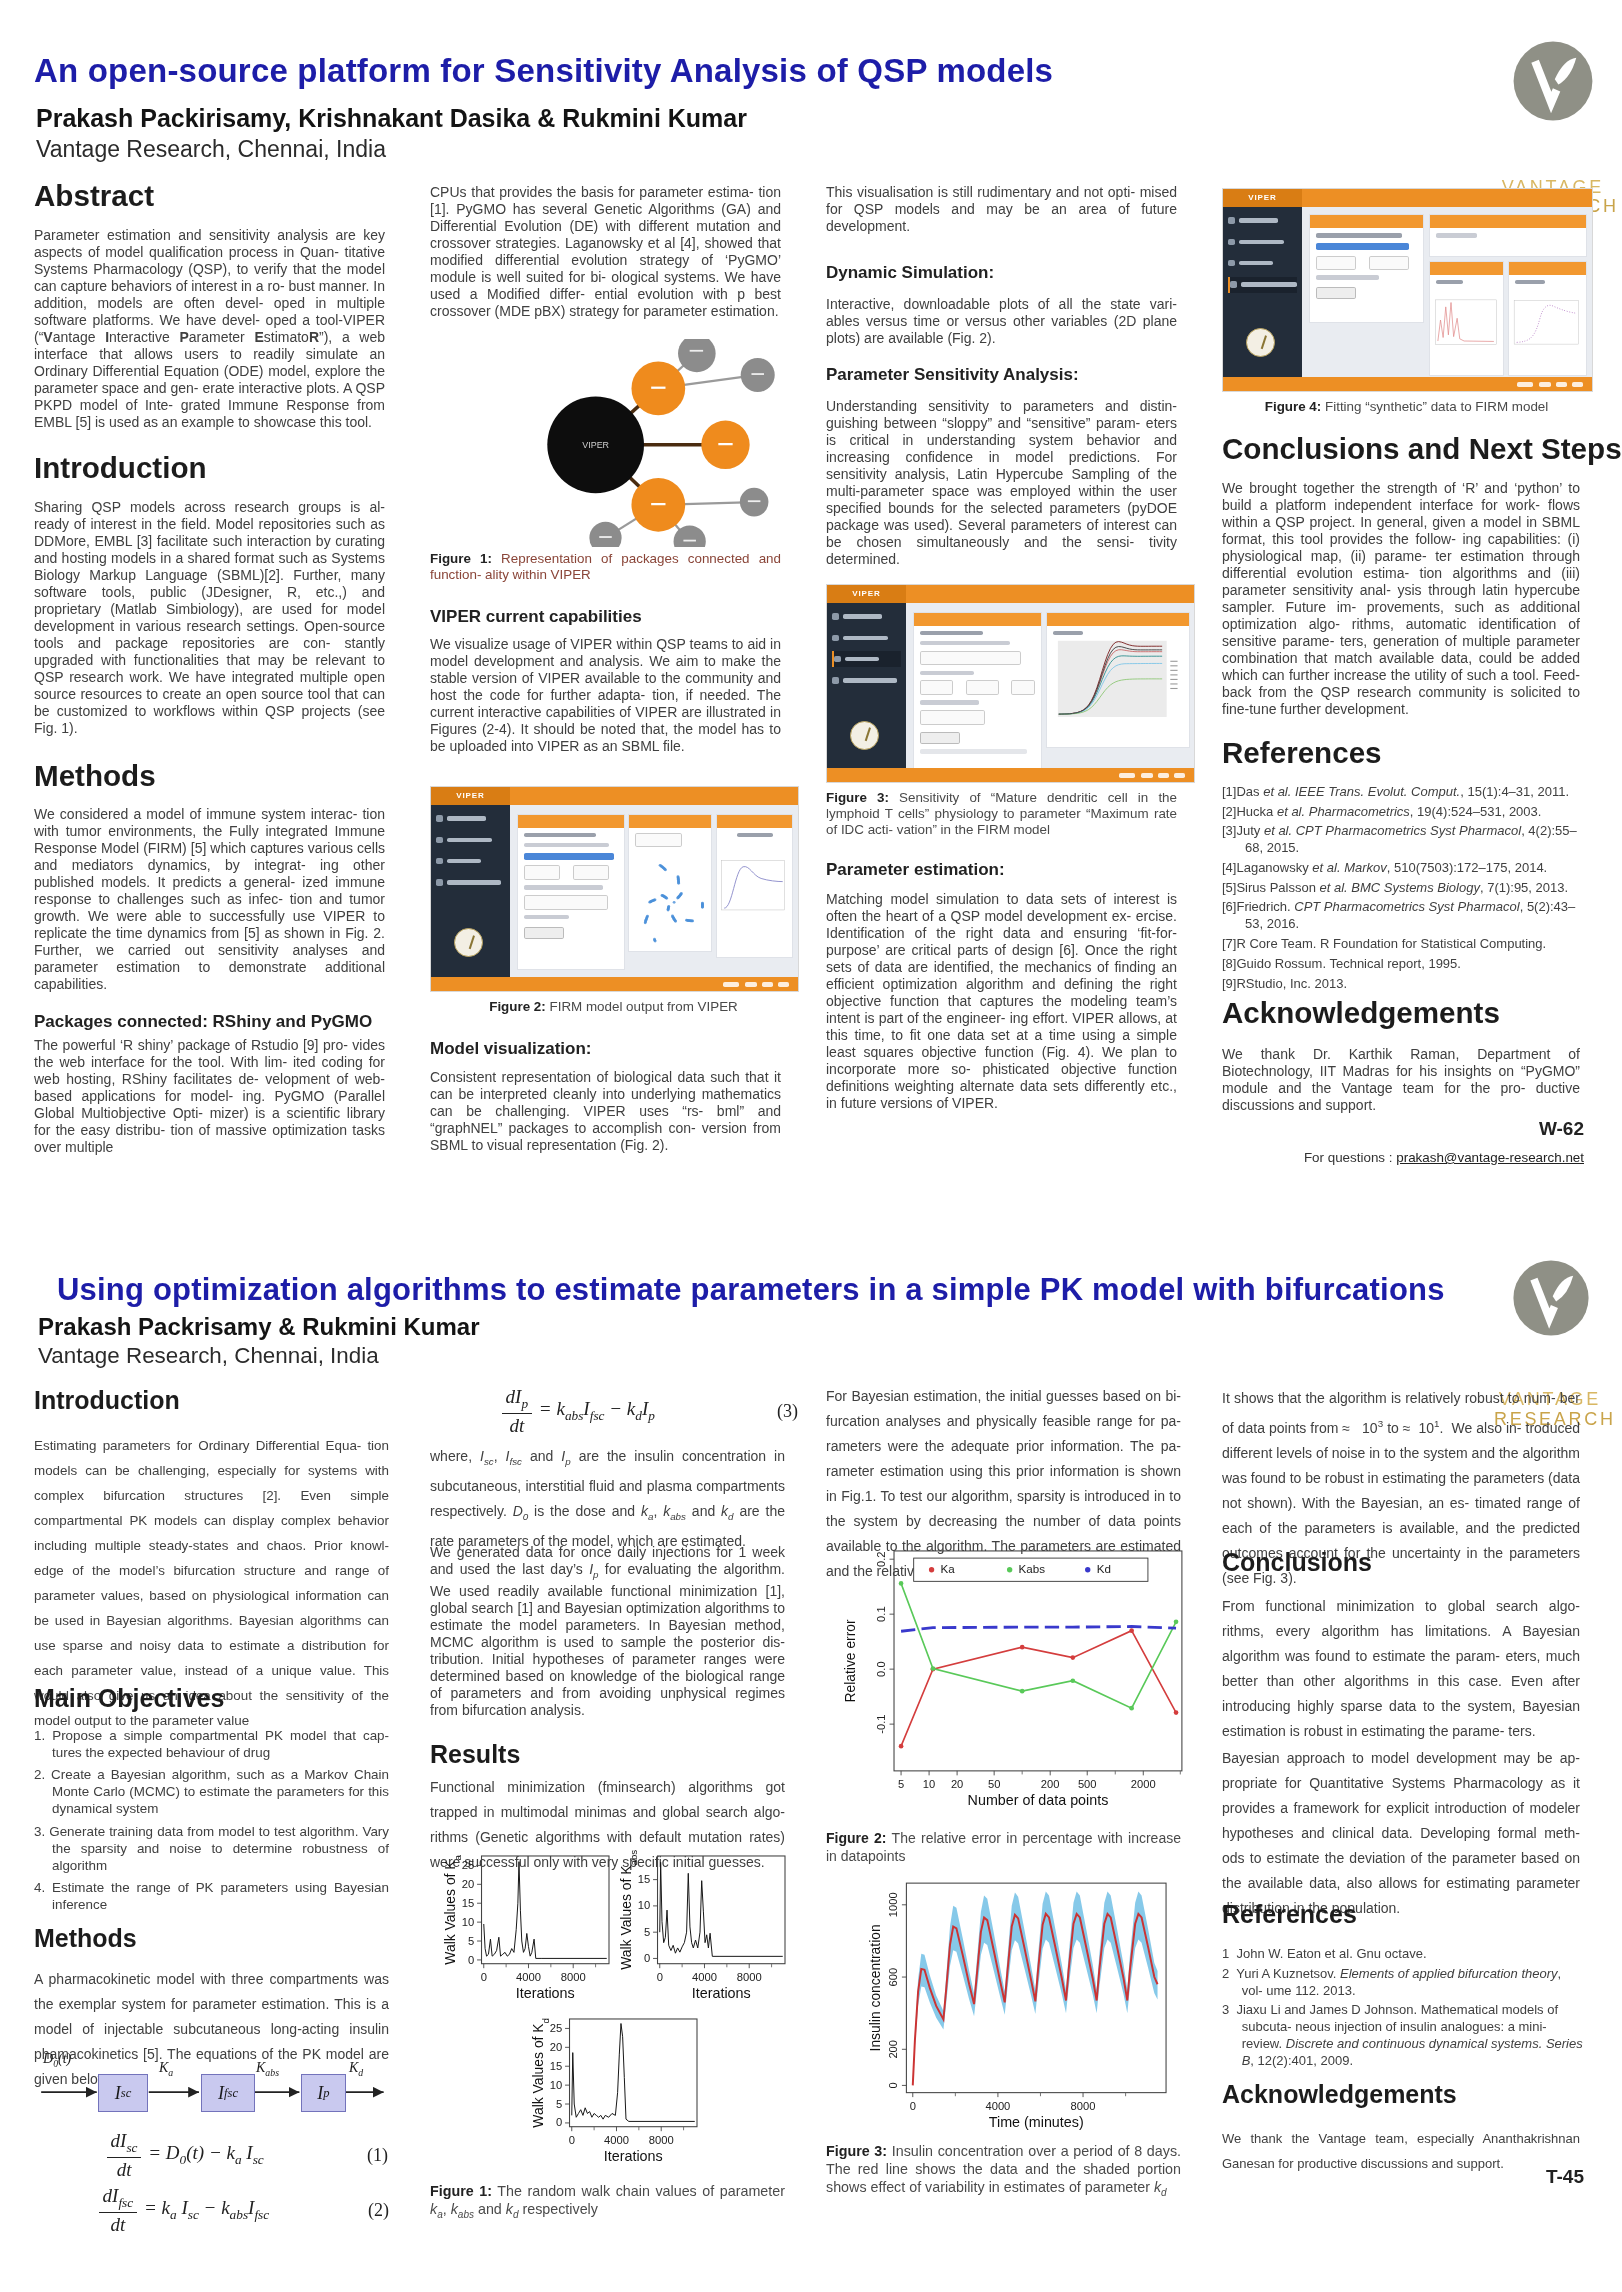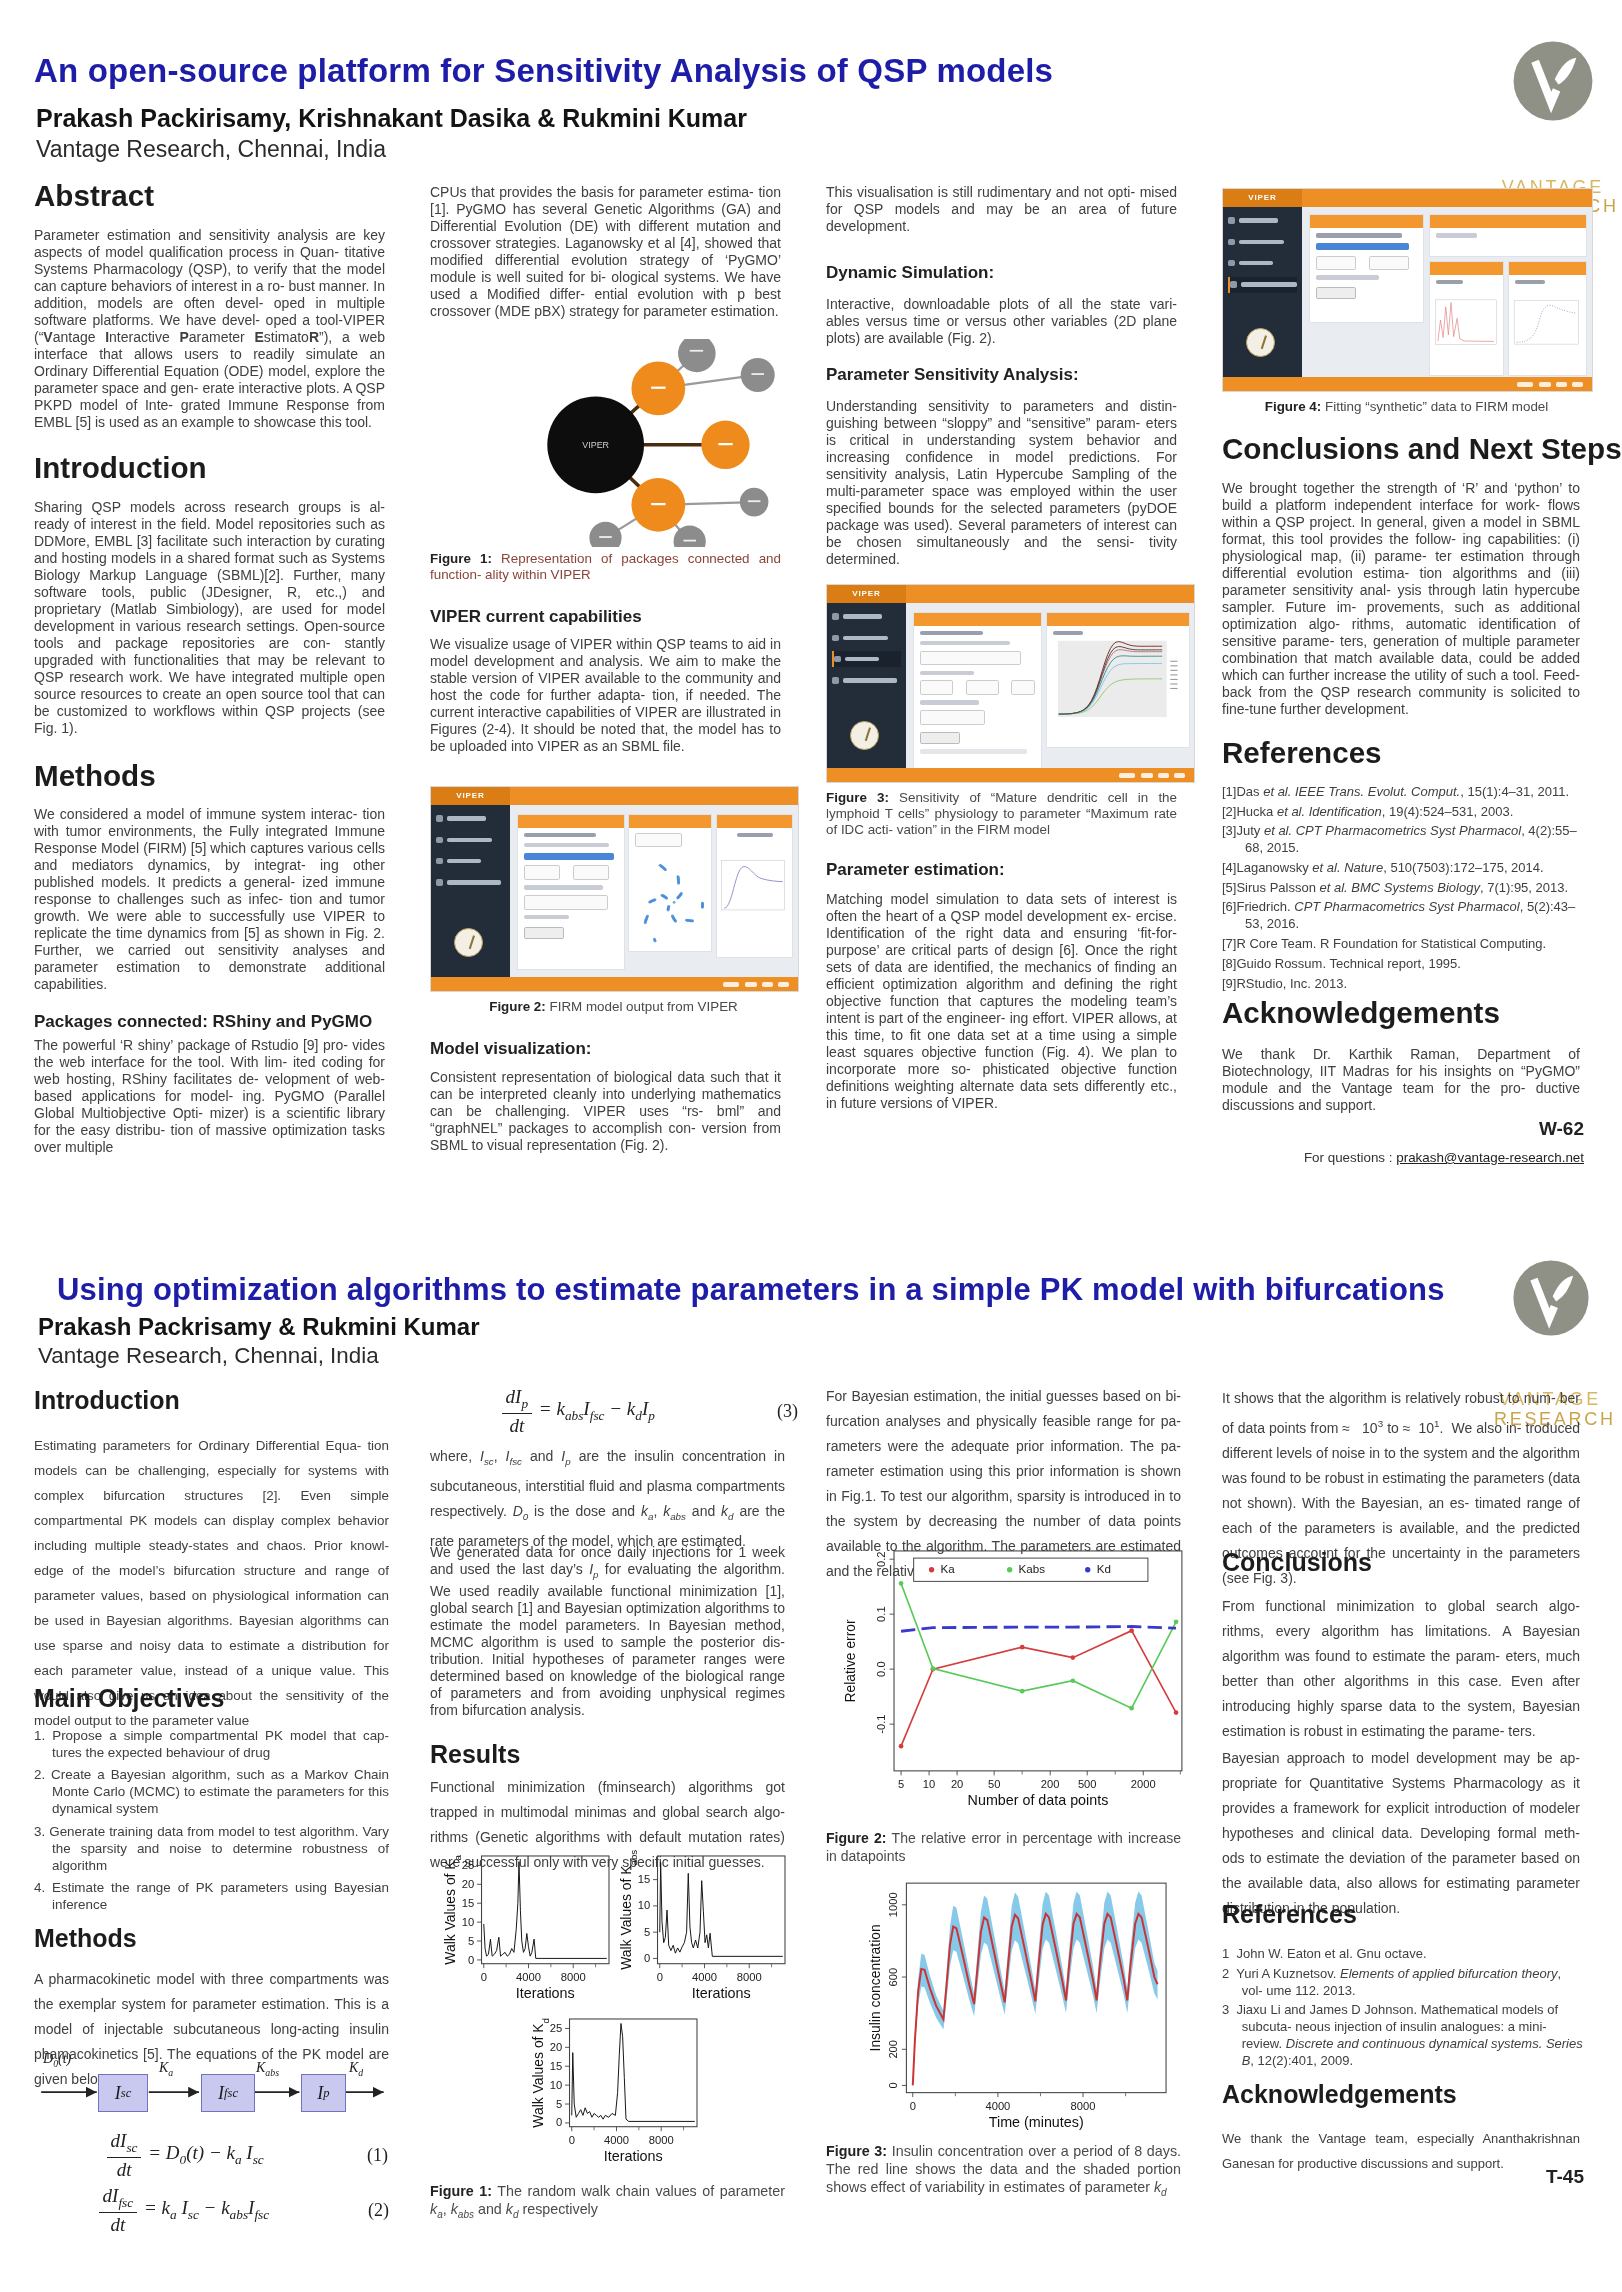--- a/index.html
+++ b/index.html
@@ -424,23 +424,23 @@
     </div>
   </div>
   <div class="abs cap cap-center" style="left:1222px;top:399px;width:369px;"><b>Figure 4:</b><span> Fitting “synthetic” data to FIRM model</span></div>
 
   <div class="abs sec-h" style="left:1222px;top:432px;">Conclusions and Next Steps</div>
   <div class="abs body-t" style="left:1222px;top:480px;width:358px;line-height:17px;">We brought together the strength of ‘R’ and ‘python’ to build a platform independent interface for work- flows within a QSP project. In general, given a model in SBML format, this tool provides the follow- ing capabilities: (i) physiological map, (ii) parame- ter estimation through differential evolution estima- tion algorithms and (iii) parameter sensitivity anal- ysis through latin hypercube sampler. Future im- provements, such as additional optimization algo- rithms, automatic identification of sensitive parame- ters, generation of multiple parameter combination that match available data, could be added which can further increase the utility of such a tool. Feed- back from the QSP research community is solicited to fine-tune further development.</div>
 
   <div class="abs sec-h" style="left:1222px;top:736px;">References</div>
   <div class="abs" style="left:1222px;top:783px;width:362px;">
     <div class="ref-item">[1]Das <i>et al. IEEE Trans. Evolut. Comput.</i>, 15(1):4–31, 2011.</div>
-    <div class="ref-item">[2]Hucka <i>et al. Identification</i>, 19(4):524–531, 2003.</div>
+    <div class="ref-item">[2]Hucka <i>et al. Pharmacometrics</i>, 19(4):524–531, 2003.</div>
     <div class="ref-item">[3]Juty <i>et al. CPT Pharmacometrics Syst Pharmacol</i>, 4(2):55–68, 2015.</div>
-    <div class="ref-item">[4]Laganowsky <i>et al. Nature</i>, 510(7503):172–175, 2014.</div>
+    <div class="ref-item">[4]Laganowsky <i>et al. Markov</i>, 510(7503):172–175, 2014.</div>
     <div class="ref-item">[5]Sirus Palsson <i>et al. BMC Systems Biology</i>, 7(1):95, 2013.</div>
     <div class="ref-item">[6]Friedrich. <i>CPT Pharmacometrics Syst Pharmacol</i>, 5(2):43–53, 2016.</div>
     <div class="ref-item">[7]R Core Team. R Foundation for Statistical Computing.</div>
     <div class="ref-item">[8]Guido Rossum. Technical report, 1995.</div>
     <div class="ref-item">[9]RStudio, Inc. 2013.</div>
   </div>
 
   <div class="abs sec-h" style="left:1222px;top:996px;">Acknowledgements</div>
   <div class="abs body-t" style="left:1222px;top:1046px;width:358px;">We thank Dr. Karthik Raman, Department of Biotechnology, IIT Madras for his insights on “PyGMO” module and the Vantage team for the pro- ductive discussions and support.</div>
   <div class="abs board-code" style="left:1451px;top:1118px;width:133px;text-align:right;">W-62</div>

